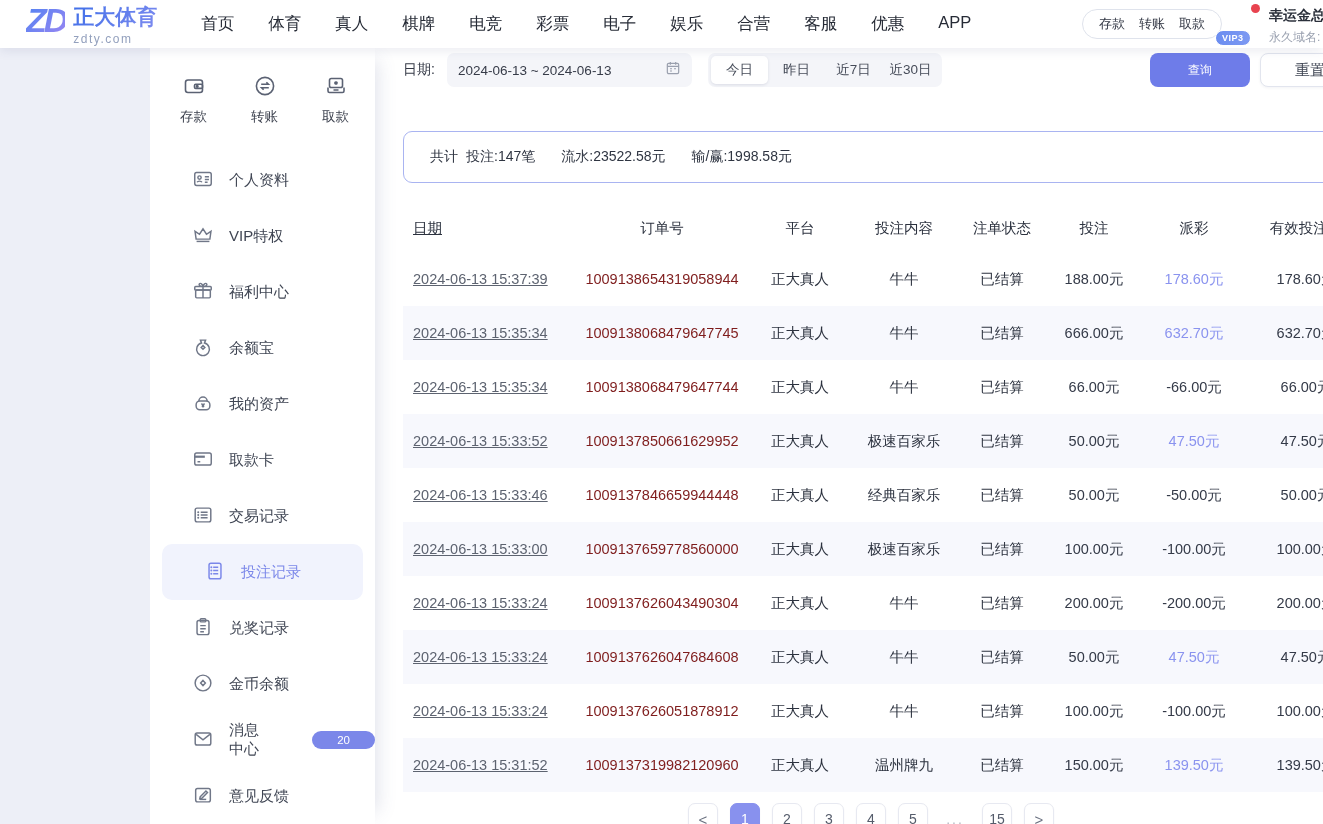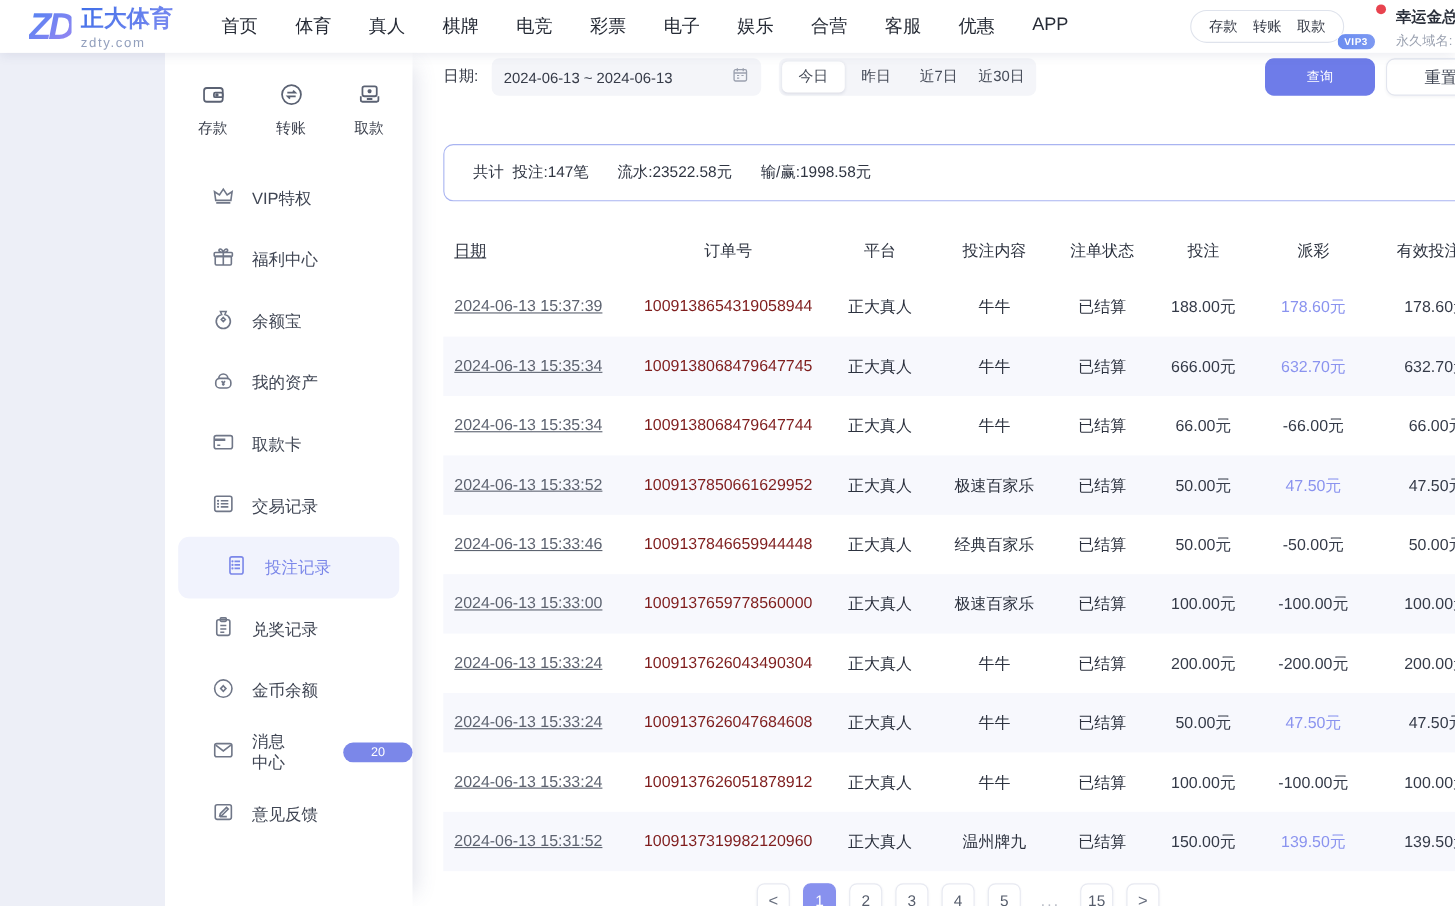--- a/index.html
+++ b/index.html
@@ -3,21 +3,21 @@
 <meta charset="utf-8">
 <style>
   * { box-sizing: border-box; margin: 0; padding: 0; }
   html,body { width:1323px; height:824px; overflow:hidden; }
   body { position:relative; background:#fff; font-family:"Liberation Sans","DejaVu Sans",sans-serif; }
 
   
   .header { position:absolute; top:0; left:0; width:1323px; height:48px; background:#fff; z-index:20;
             display:flex; align-items:center; padding-left:26px;
             box-shadow:0 3px 10px rgba(60,70,120,.10); }
-  .logo { display:flex; align-items:center; gap:8px; }
+  .logo { display:flex; align-items:flex-start; gap:8px; }
   .logo-mark { font-size:34px; font-weight:900; font-style:italic; line-height:1;
                background:linear-gradient(135deg,#4f82f2,#9a86f2);
                -webkit-background-clip:text; background-clip:text; color:transparent; letter-spacing:-3px; }
   .logo-text-title { font-size:21px; font-weight:700;
                background:linear-gradient(135deg,#3e6ee8,#7f8cf0);
                -webkit-background-clip:text; background-clip:text; color:transparent; }
   .logo-text-domain { font-size:12px; color:#93a0bd; letter-spacing:1.5px; margin-top:1px; }
   .nav { display:flex; gap:34px; margin-left:44px; }
   .nav-item { font-size:16.5px; color:#262b36; cursor:pointer; white-space:nowrap; }
   .wallet-pill { position:absolute; left:1082px; top:9px; height:30px; border:1px solid #dfe3ec;
@@ -172,20 +172,28 @@
             <path d="M4 13.5v3.5a1.5 1.5 0 0 0 1.5 1.5h13a1.5 1.5 0 0 0 1.5-1.5v-3.5M9.5 16h5"></path>
           </svg>
       </span>
       <span>取款</span>
     </div>
   </div>
 
   <div class="menu">
     <div class="menu-item">
       <span><svg width="22" height="22" viewBox="0 0 24 24" fill="none" stroke="currentColor" stroke-width="1.6">
+            <rect x="3" y="5" width="18" height="14" rx="2"></rect>
+            <circle cx="8.2" cy="10.4" r="1.8"></circle>
+            <path d="M5.6 15.6c.6-1.7 4.6-1.7 5.2 0M14 9.5h4.5M14 12.5h4.5M14 15.5h3"></path>
+          </svg></span>
+      <span>个人资料</span>
+    </div>
+    <div class="menu-item">
+      <span><svg width="22" height="22" viewBox="0 0 24 24" fill="none" stroke="currentColor" stroke-width="1.6">
             <path d="M4.5 16.5 3.3 8l4.9 3.2L12 5.4l3.8 5.8L20.7 8l-1.2 8.5z"></path>
             <path d="M5 19h14"></path>
           </svg></span>
       <span>VIP特权</span>
     </div>
     <div class="menu-item">
       <span><svg width="22" height="22" viewBox="0 0 24 24" fill="none" stroke="currentColor" stroke-width="1.6">
             <rect x="4" y="11" width="16" height="8.5" rx="1.2"></rect>
             <rect x="3" y="7.2" width="18" height="3.8" rx="1"></rect>
             <path d="M12 7.2v12.3M12 7.2c-3 0-5-1.5-4-3s4 .5 4 3ZM12 7.2c3 0 5-1.5 4-3s-4 .5-4 3Z"></path>

